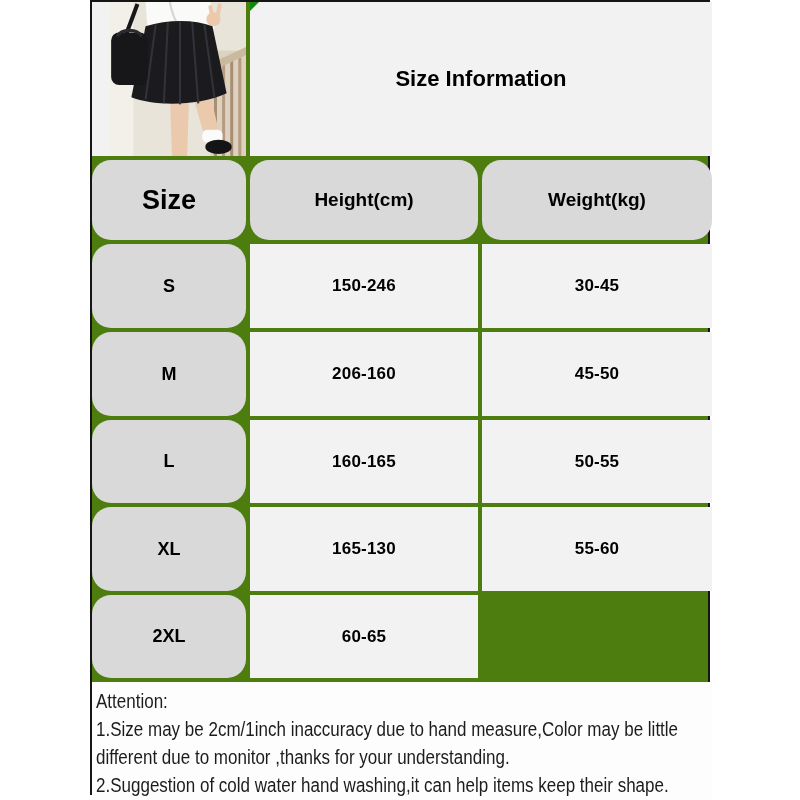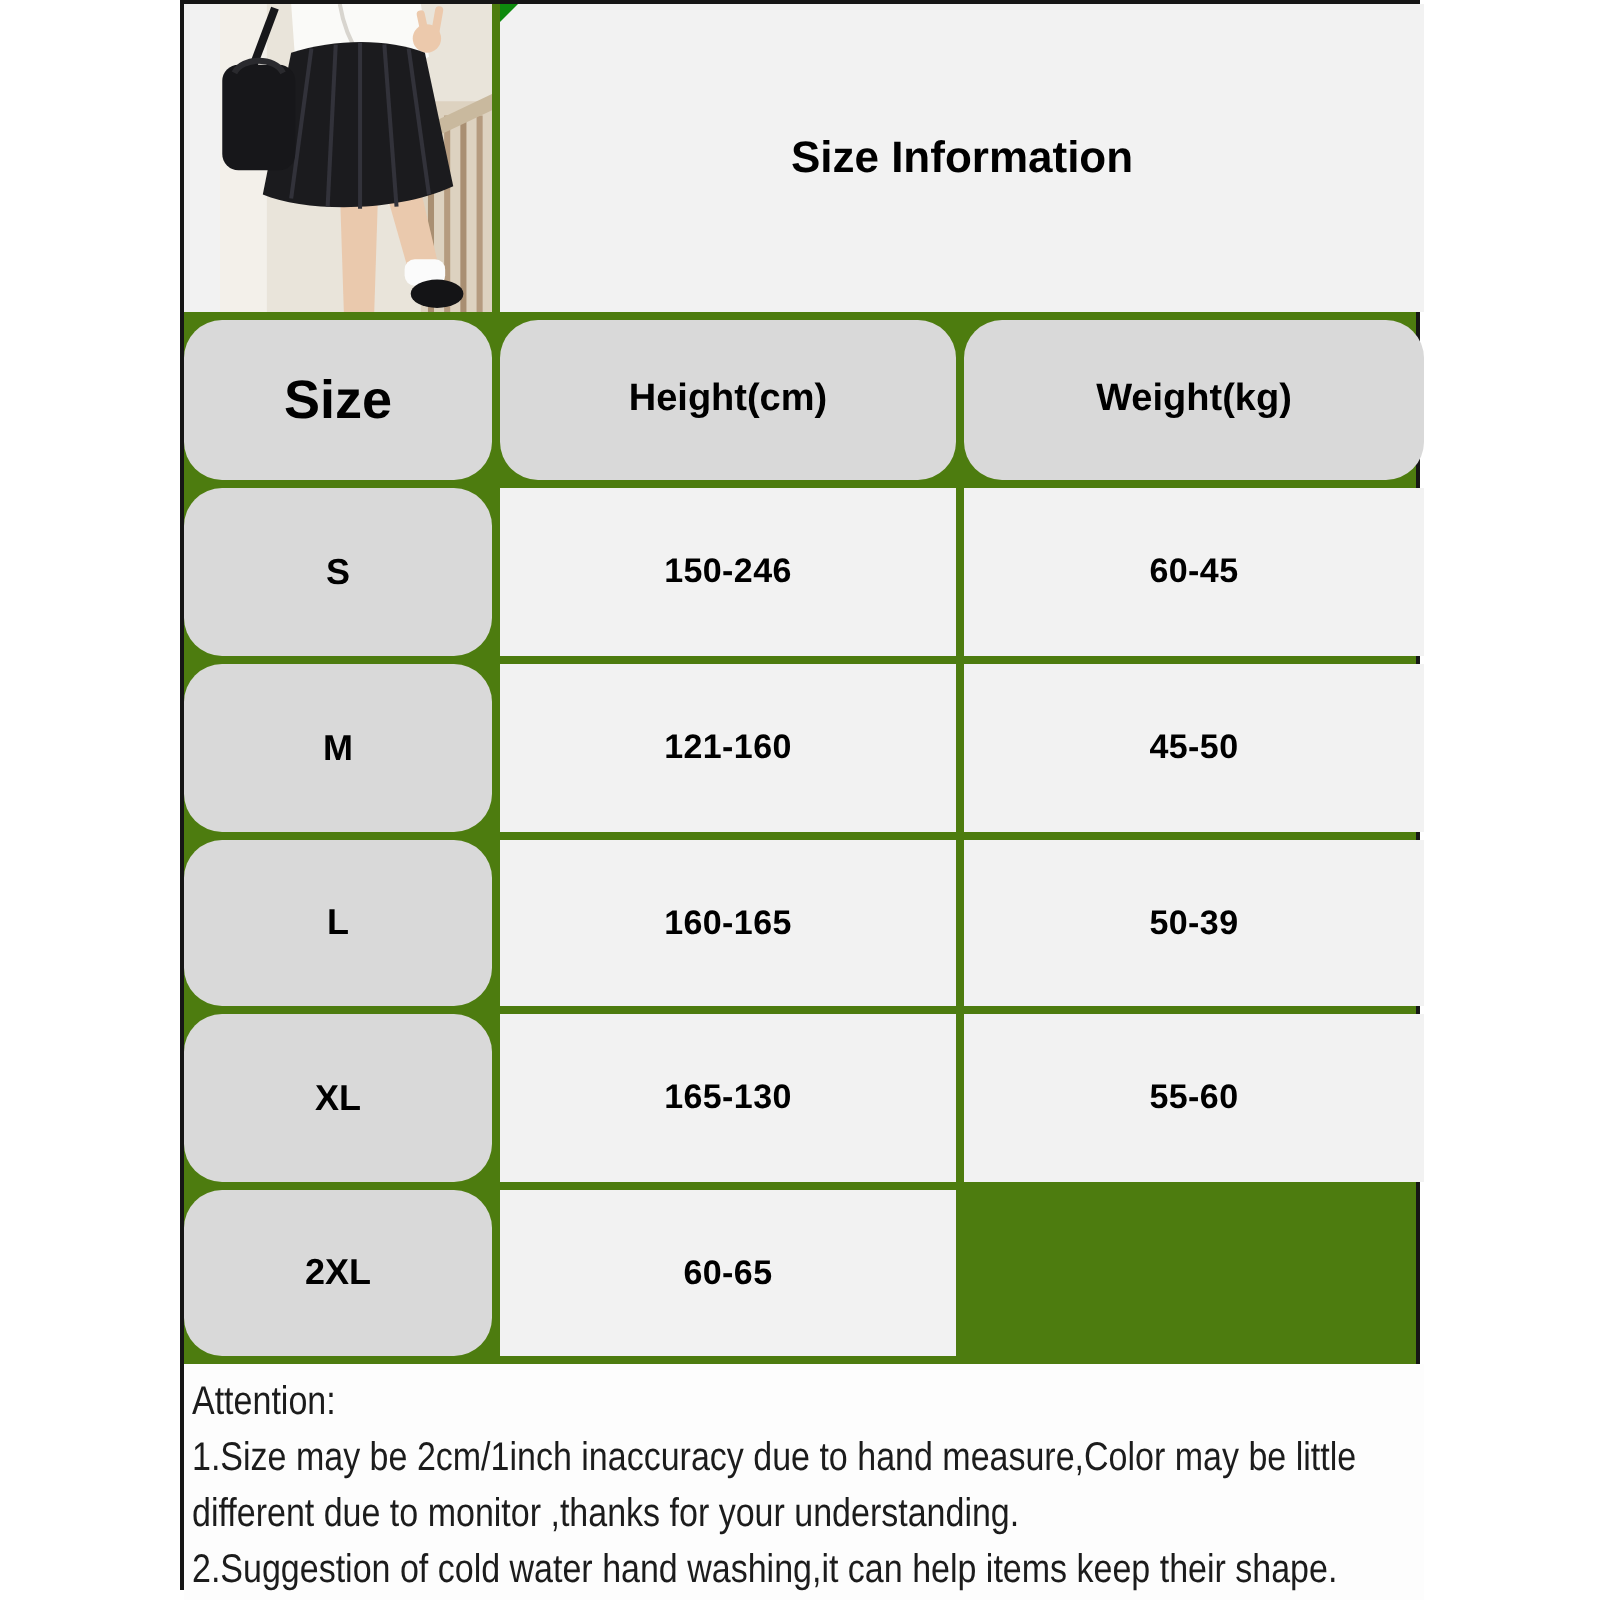--- a/index.html
+++ b/index.html
@@ -100,29 +100,29 @@
       <span class="corner-marker"></span>
       <span class="title-text">Size Information</span>
     </div>
 
     <div class="cell bg-gray size-header">Size</div>
     <div class="cell bg-gray col-header">Height(cm)</div>
     <div class="cell bg-gray col-header">Weight(kg)</div>
 
     <div class="cell bg-gray size-cell">S</div>
     <div class="cell bg-light data-cell">150-246</div>
-    <div class="cell bg-light data-cell">60-45</div>
+    <div class="cell bg-light data-cell">30-45</div>
 
     <div class="cell bg-gray size-cell">M</div>
-    <div class="cell bg-light data-cell">121-160</div>
+    <div class="cell bg-light data-cell">206-160</div>
     <div class="cell bg-light data-cell">45-50</div>
 
     <div class="cell bg-gray size-cell">L</div>
     <div class="cell bg-light data-cell">160-165</div>
-    <div class="cell bg-light data-cell">50-39</div>
+    <div class="cell bg-light data-cell">50-55</div>
 
     <div class="cell bg-gray size-cell">XL</div>
     <div class="cell bg-light data-cell">165-130</div>
     <div class="cell bg-light data-cell">55-60</div>
 
     <div class="cell bg-gray size-cell">2XL</div>
     <div class="cell bg-light data-cell">60-65</div>
 
     <div class="note-cell">
       <div class="note-inner">

